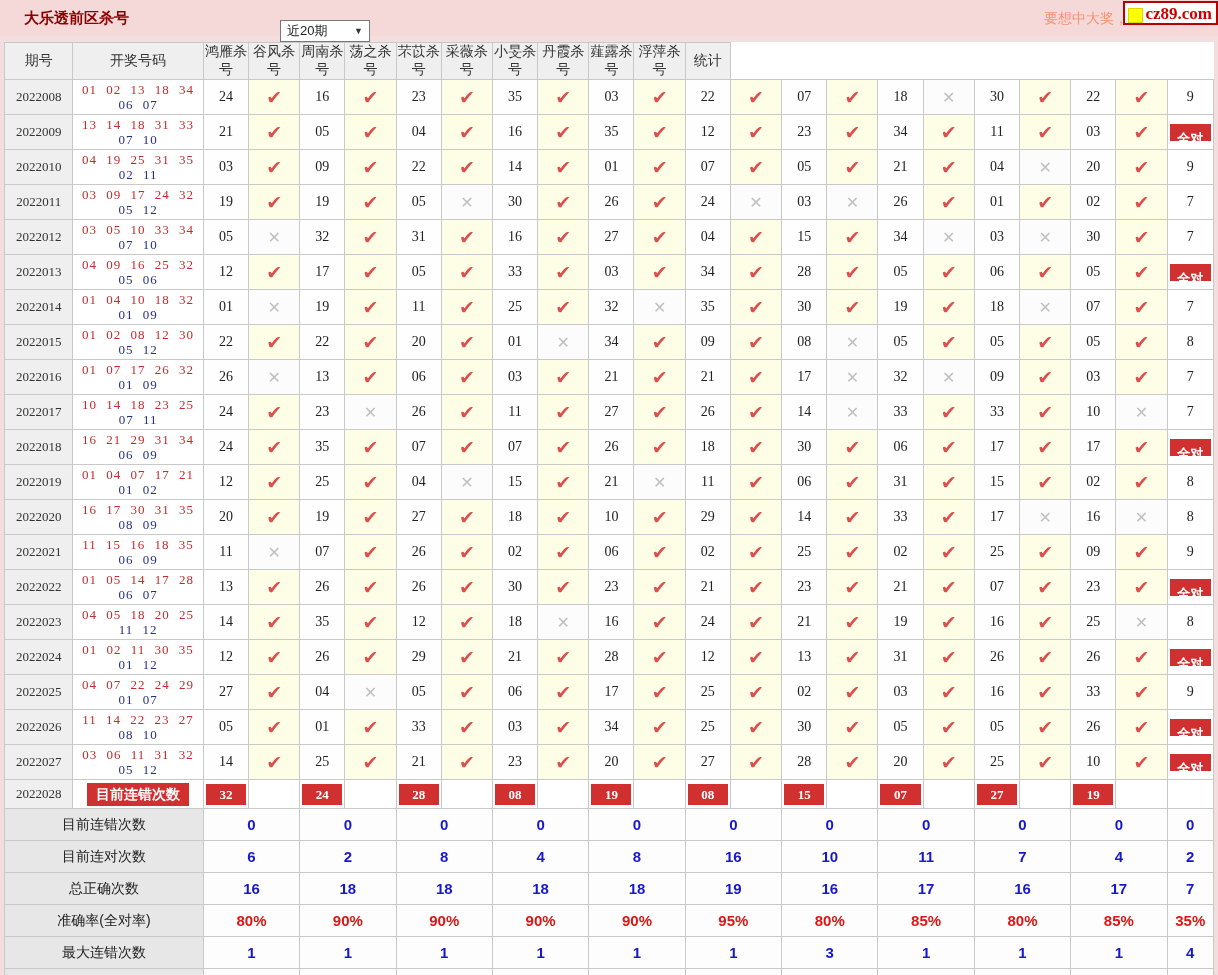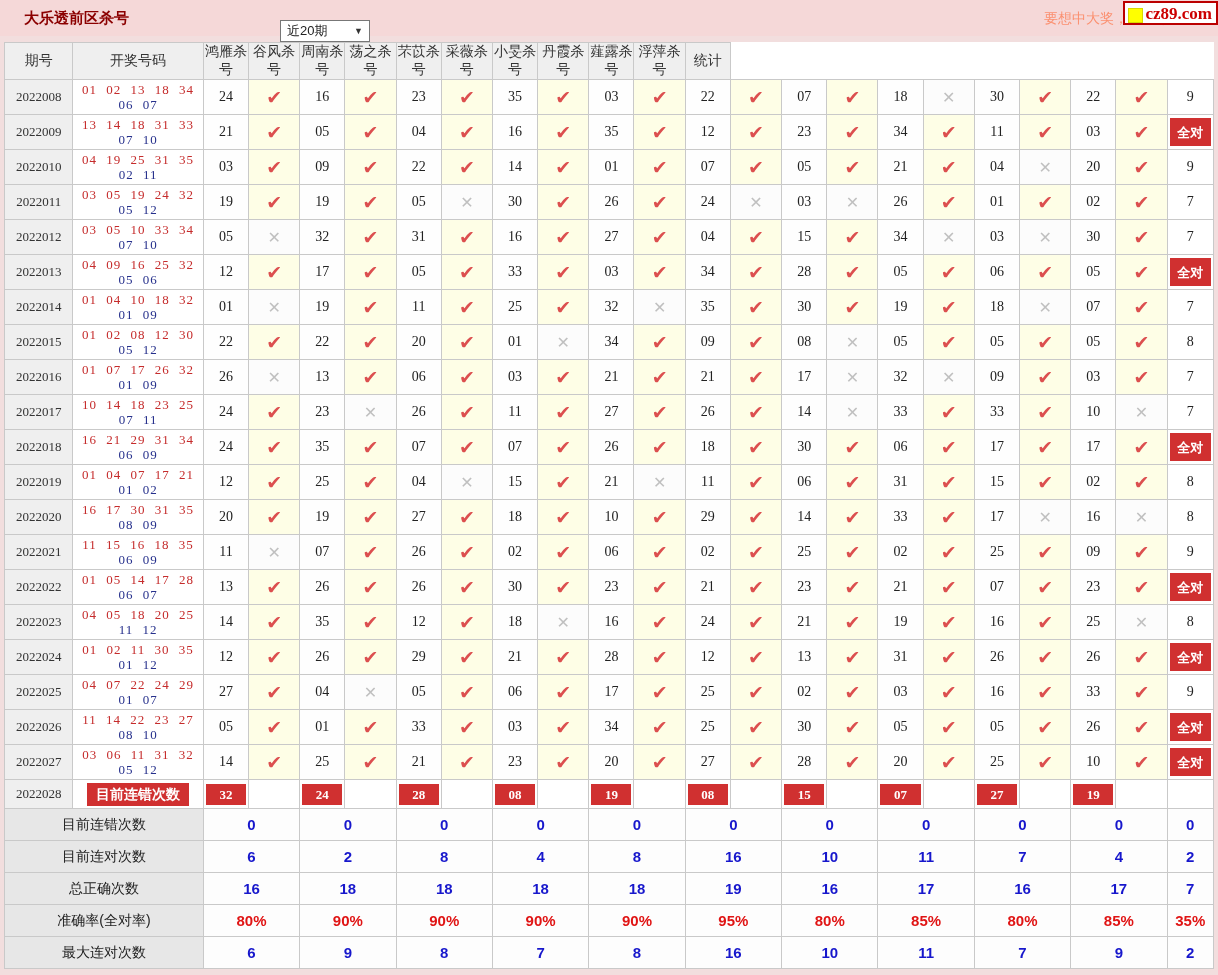--- a/index.html
+++ b/index.html
@@ -32,21 +32,21 @@
   tr.row{height:35px;}
   td.period{background:#EFEFEF;font-size:13px;color:#333;font-family:"Liberation Serif",serif;}
   td.draw{font-family:"Liberation Serif",serif;font-size:13px;line-height:15px;padding:2px 0;}
   .front{color:#C52B2B;letter-spacing:1px;word-spacing:5px;}
   .back{color:#26308C;letter-spacing:1px;word-spacing:5px;}
   td.kn{font-size:14px;font-family:"Liberation Serif",serif;color:#222;background:#FEFEFE;}
   td.km{font-size:19px;line-height:19px;}
   td.km.hit{background:#FEFEE6;color:#DC4F4F;}
   td.km.miss{background:#FCFCFC;color:#C0C0C0;font-size:16px;}
   td.stat{font-size:14px;font-family:"Liberation Serif",serif;color:#222;}
-  .fullbadge{background:#D03030;color:#fff;font-size:13px;font-weight:bold;margin:2px;height:28px;line-height:29px;font-family:"Liberation Sans",sans-serif;}
+  .fullbadge{background:#D03030;color:#fff;font-size:13px;font-weight:bold;margin:2px;height:17px;line-height:29px;font-family:"Liberation Sans",sans-serif;}
   tr.current{height:29px;}
   .curlabel{background:#D03030;color:#fff;font-weight:bold;font-size:14px;margin:2px 14px;height:23px;line-height:23px;}
   .kbadge{background:#D03030;color:#fff;font-weight:bold;font-size:13px;margin:3px 2px;height:21px;line-height:21px;font-family:"Liberation Serif",serif;}
   tr.sum{height:32px;}
   td.slabel{background:#E7E7E7;font-size:14px;color:#222;}
   td.sval{font-weight:bold;font-size:15px;background:#FDFDFD;}
   td.sval.blue{color:#1717CC;}
   td.sval.red{color:#E01414;}
 </style>
 </head>
@@ -189,21 +189,21 @@
         <td class="km hit">✔</td>
         <td class="kn">04</td>
         <td class="km miss">✕</td>
         <td class="kn">20</td>
         <td class="km hit">✔</td>
         <td class="stat">9</td>
       </tr>
       <tr class="row">
         <td class="period">2022011</td>
         <td class="draw">
-          <div class="front">03 05 19 24 32</div>
+          <div class="front">03 09 17 24 32</div>
           <div class="back">05 12</div>
         </td>
         <td class="kn">19</td>
         <td class="km hit">✔</td>
         <td class="kn">19</td>
         <td class="km hit">✔</td>
         <td class="kn">05</td>
         <td class="km miss">✕</td>
         <td class="kn">30</td>
         <td class="km hit">✔</td>
@@ -778,20 +778,34 @@
         <td class="sval red" colspan="2">90%</td>
         <td class="sval red" colspan="2">90%</td>
         <td class="sval red" colspan="2">95%</td>
         <td class="sval red" colspan="2">80%</td>
         <td class="sval red" colspan="2">85%</td>
         <td class="sval red" colspan="2">80%</td>
         <td class="sval red" colspan="2">85%</td>
         <td class="sval red">35%</td>
       </tr>
       <tr class="sum">
+        <td class="slabel" colspan="2">最大连错次数</td>
+        <td class="sval blue" colspan="2">1</td>
+        <td class="sval blue" colspan="2">1</td>
+        <td class="sval blue" colspan="2">1</td>
+        <td class="sval blue" colspan="2">1</td>
+        <td class="sval blue" colspan="2">1</td>
+        <td class="sval blue" colspan="2">1</td>
+        <td class="sval blue" colspan="2">3</td>
+        <td class="sval blue" colspan="2">1</td>
+        <td class="sval blue" colspan="2">1</td>
+        <td class="sval blue" colspan="2">1</td>
+        <td class="sval blue">4</td>
+      </tr>
+      <tr class="sum">
         <td class="slabel" colspan="2">最大连对次数</td>
         <td class="sval blue" colspan="2">6</td>
         <td class="sval blue" colspan="2">9</td>
         <td class="sval blue" colspan="2">8</td>
         <td class="sval blue" colspan="2">7</td>
         <td class="sval blue" colspan="2">8</td>
         <td class="sval blue" colspan="2">16</td>
         <td class="sval blue" colspan="2">10</td>
         <td class="sval blue" colspan="2">11</td>
         <td class="sval blue" colspan="2">7</td>

